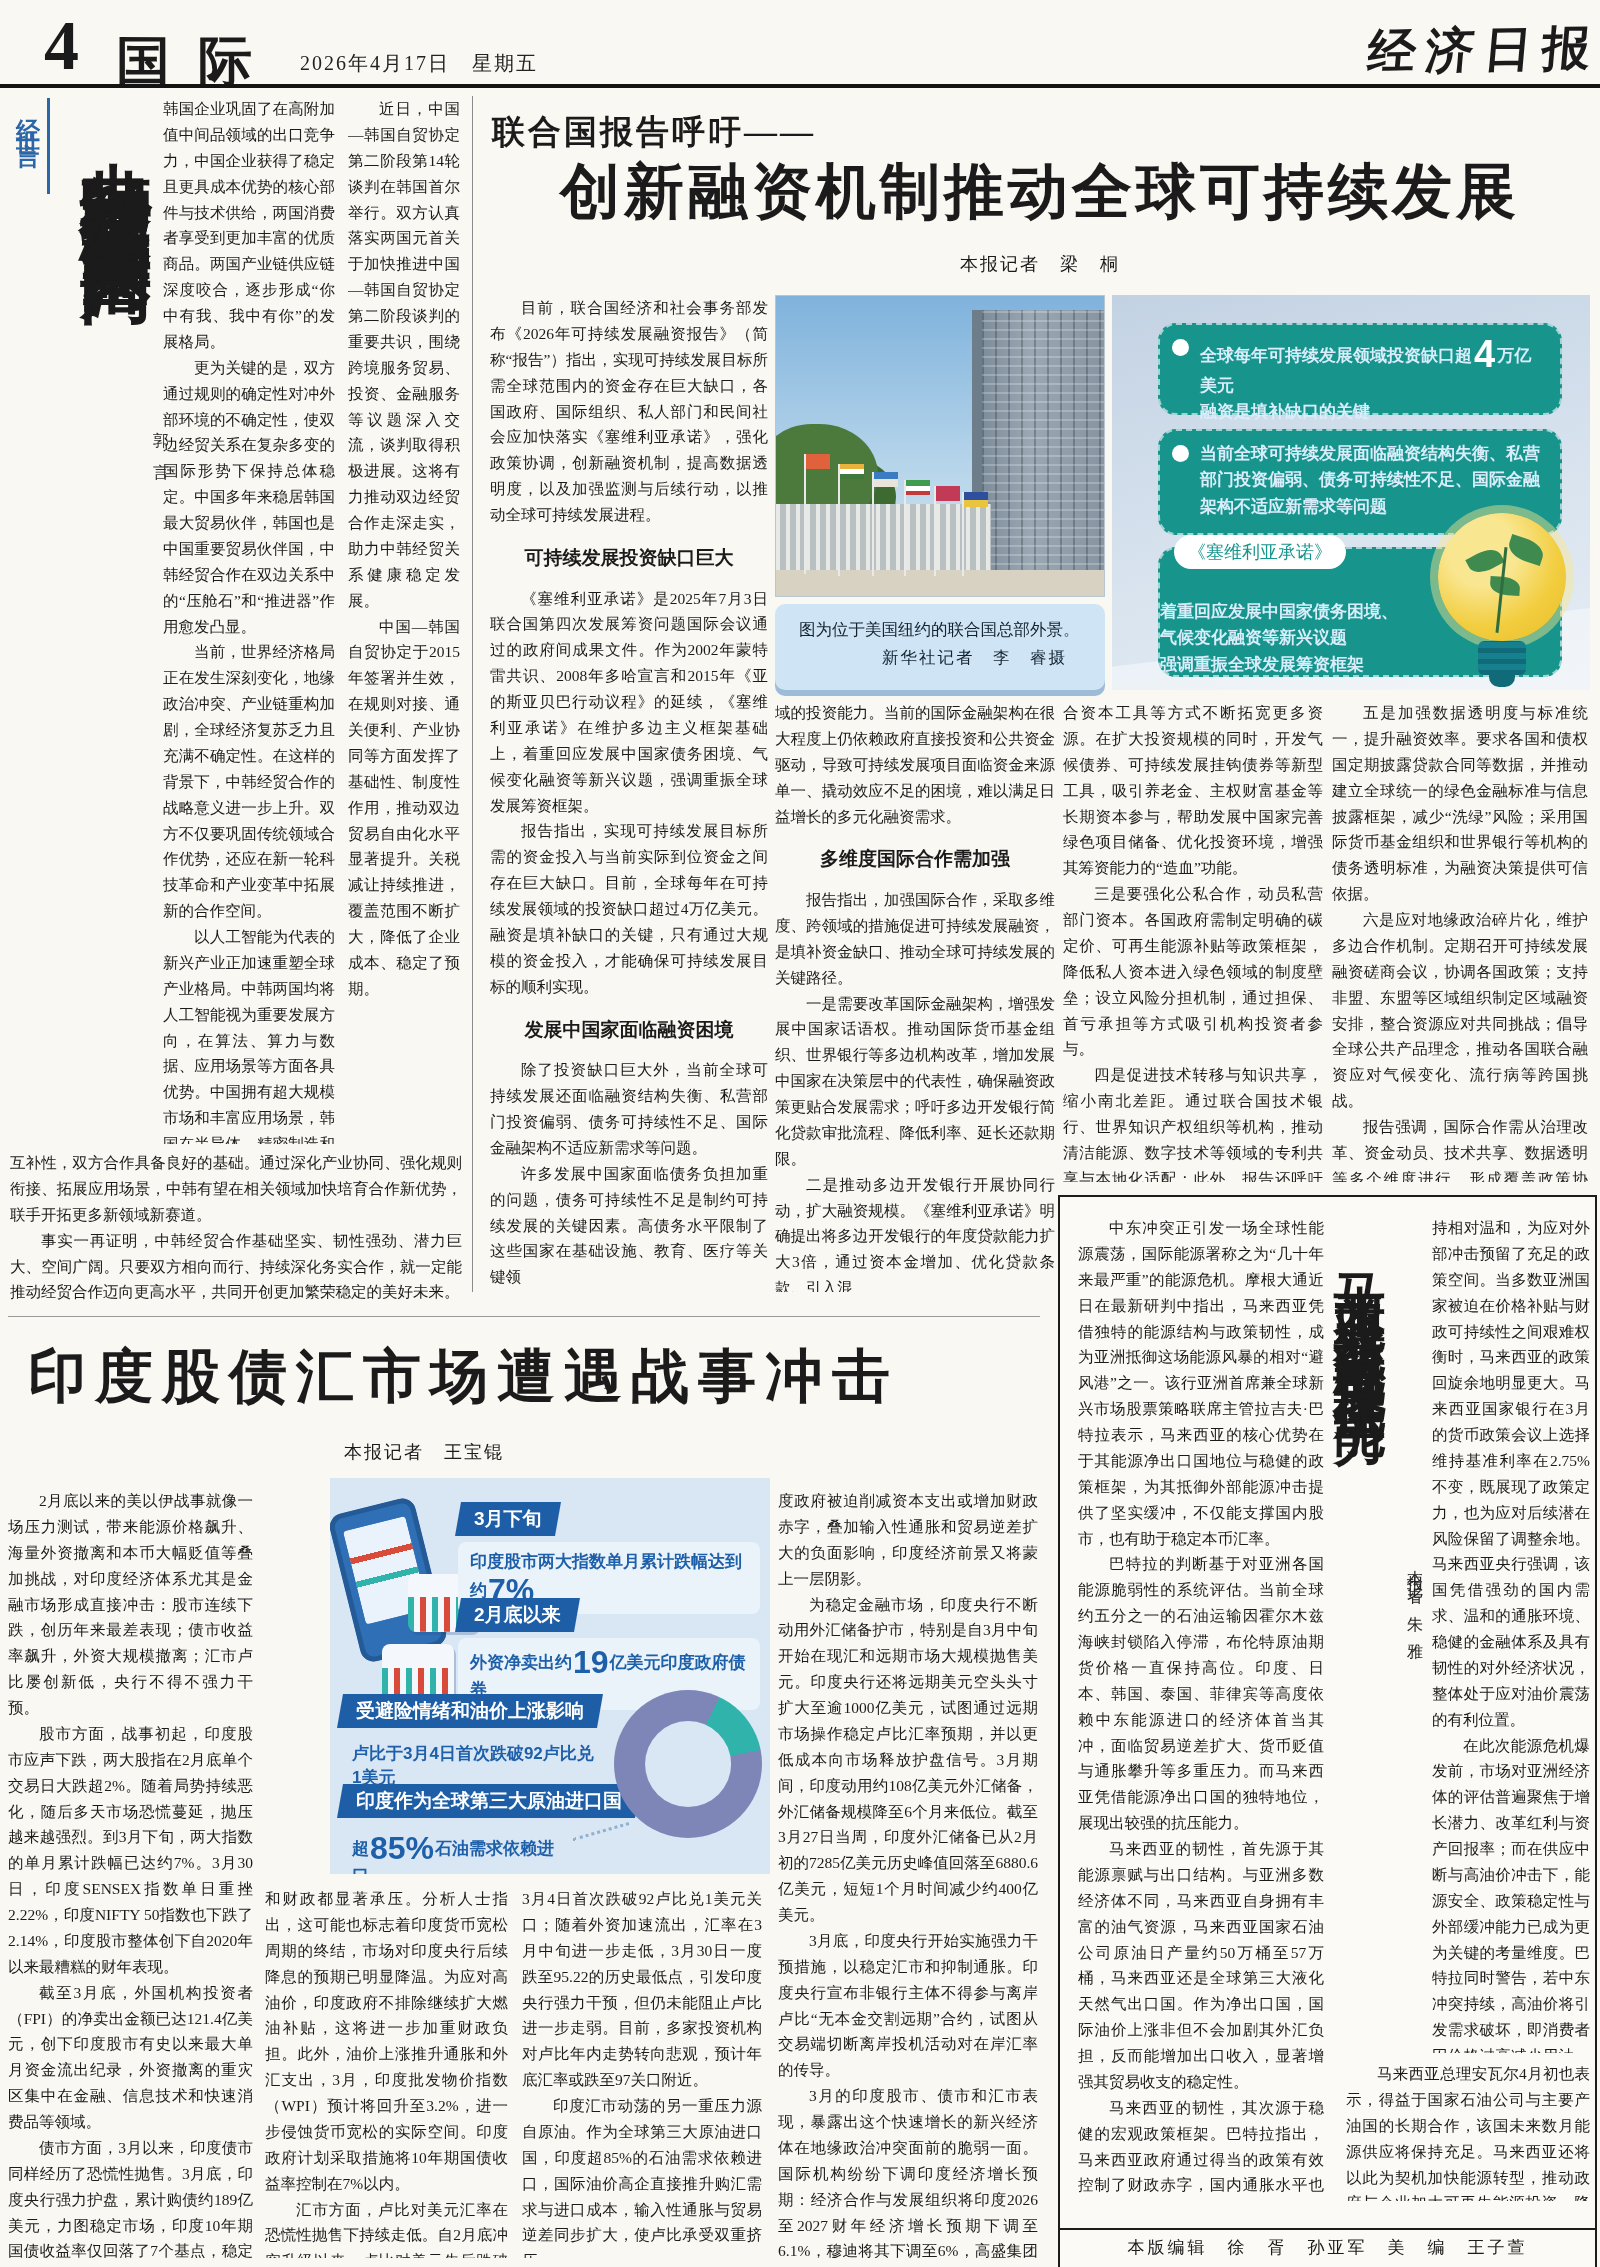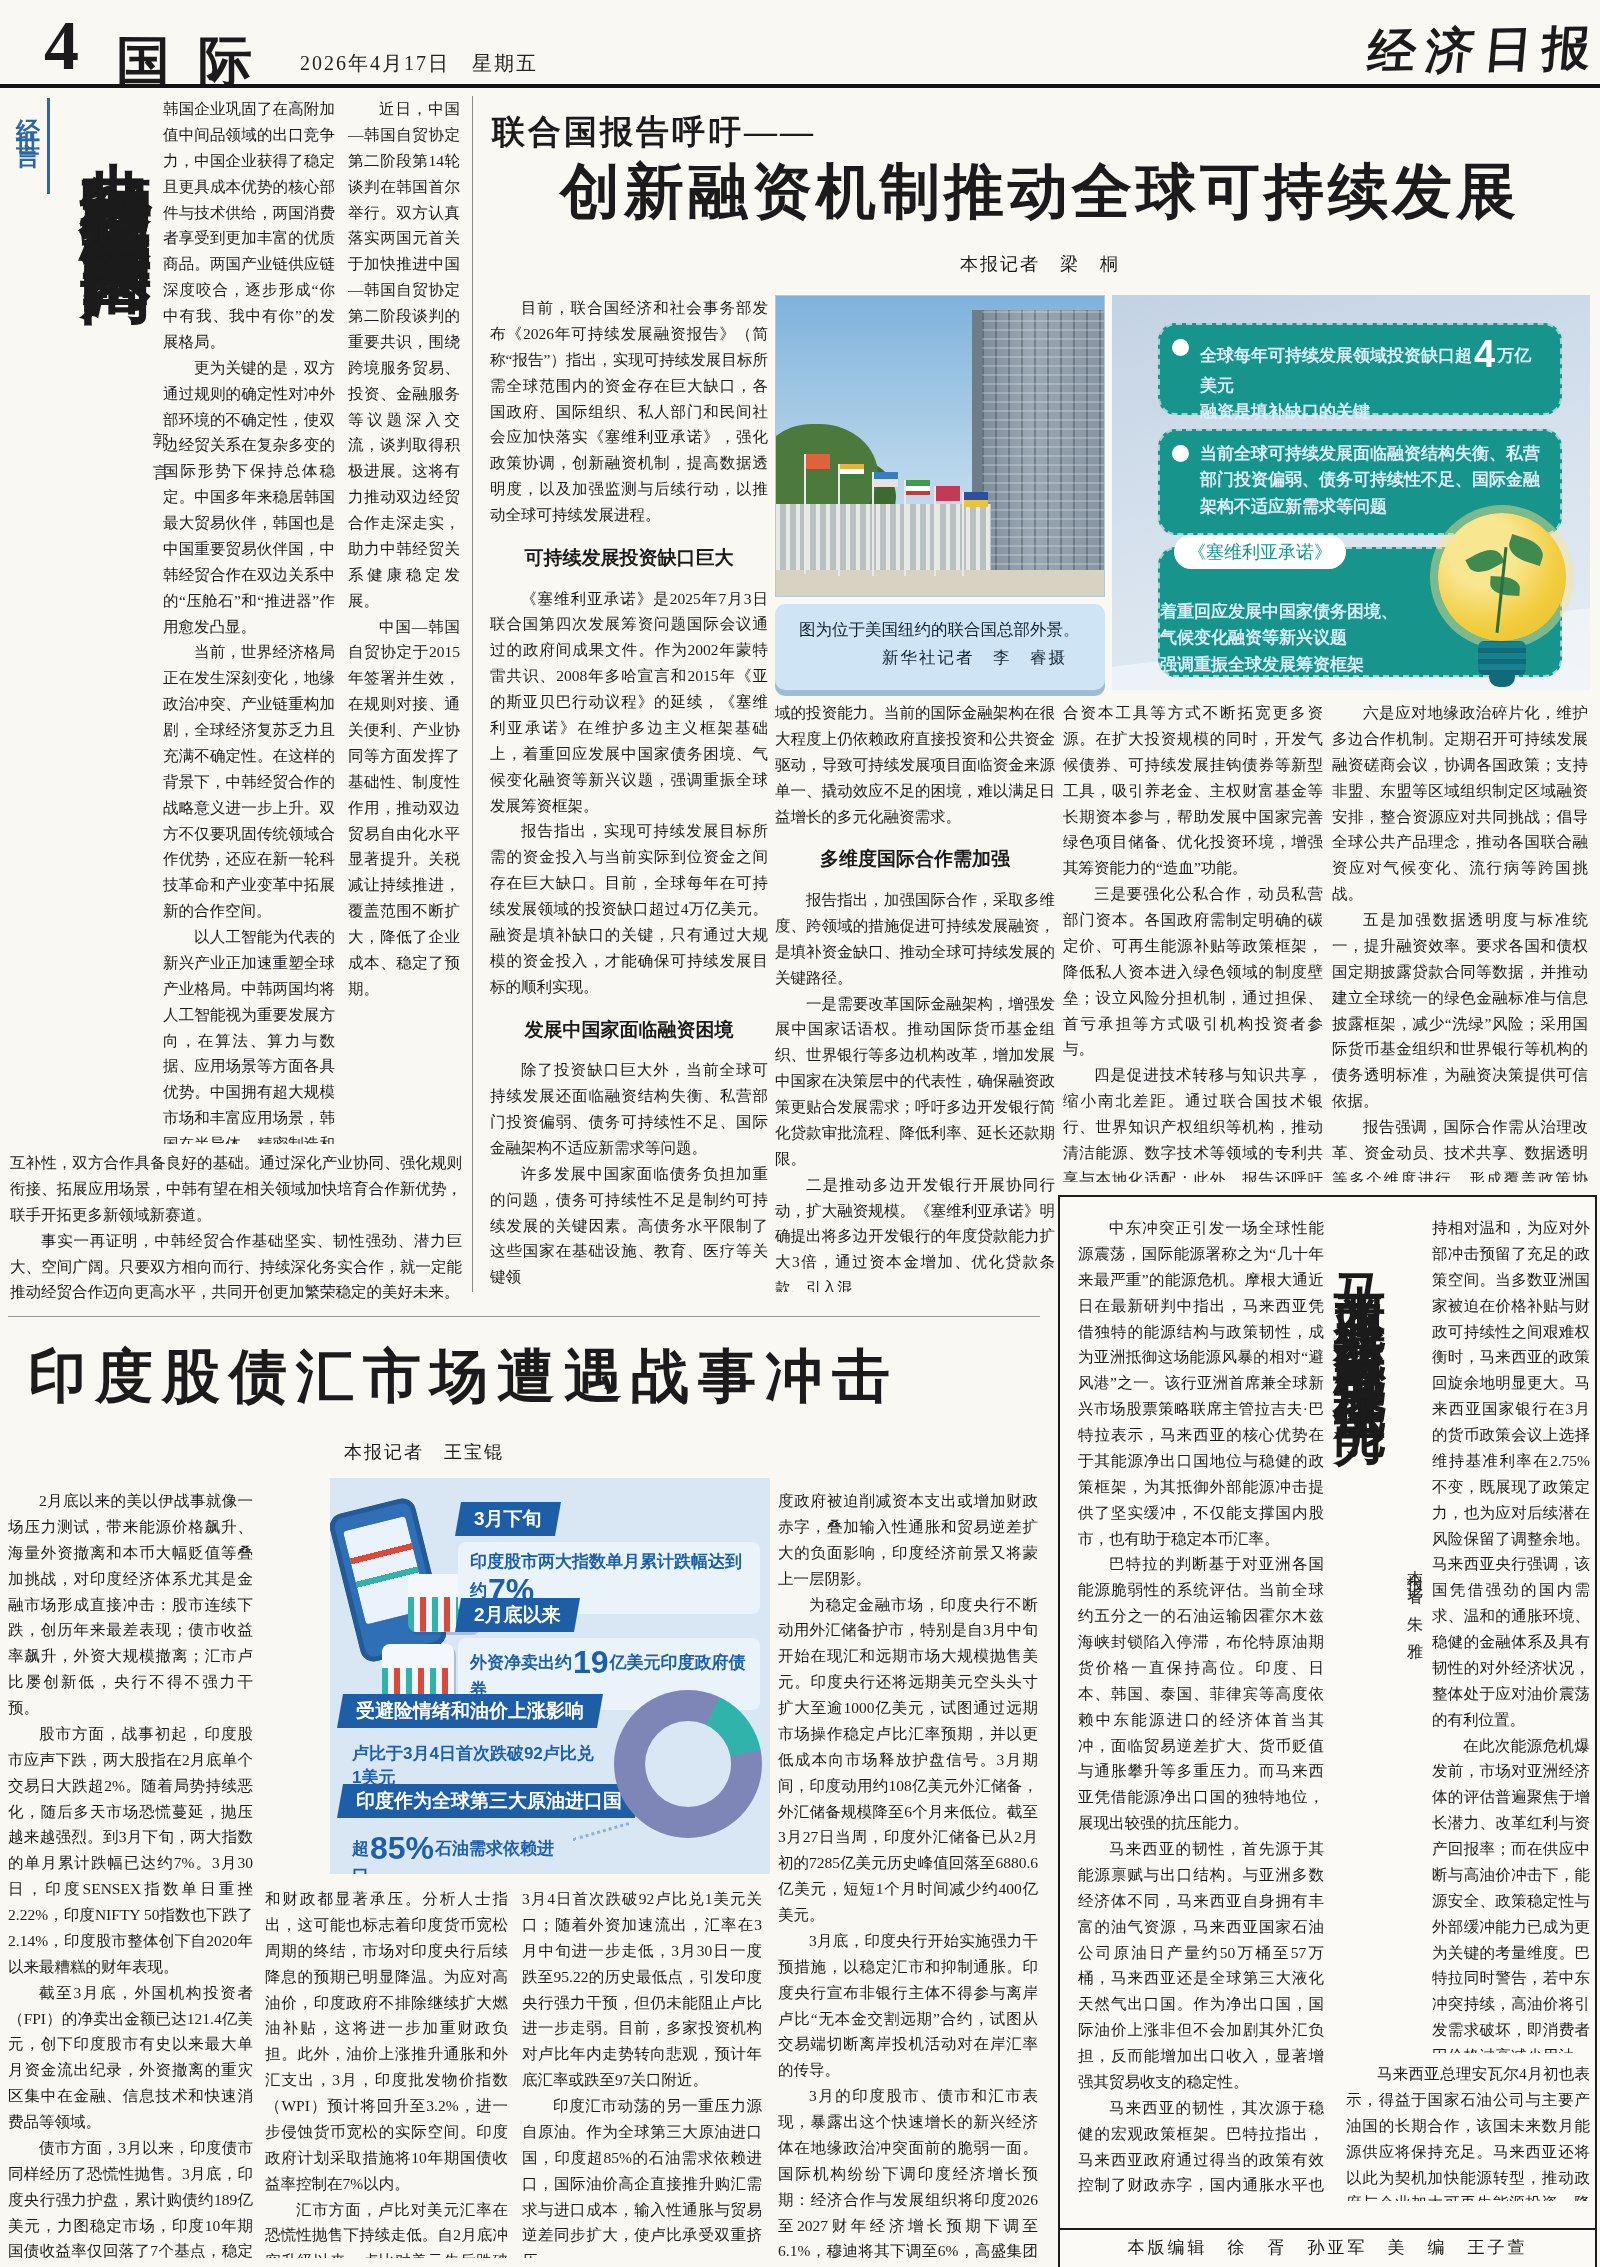--- a/index.html
+++ b/index.html
@@ -246,22 +246,22 @@
   <div class="abs col" style="left:1063px; top:700px; width:260px; height:482px;">
     <div class="flush">
         <p>合资本工具等方式不断拓宽更多资源。在扩大投资规模的同时，开发气候债券、可持续发展挂钩债券等新型工具，吸引养老金、主权财富基金等长期资本参与，帮助发展中国家完善绿色项目储备、优化投资环境，增强其筹资能力的“造血”功能。</p>
         <p>三是要强化公私合作，动员私营部门资本。各国政府需制定明确的碳定价、可再生能源补贴等政策框架，降低私人资本进入绿色领域的制度壁垒；设立风险分担机制，通过担保、首亏承担等方式吸引机构投资者参与。</p>
         <p>四是促进技术转移与知识共享，缩小南北差距。通过联合国技术银行、世界知识产权组织等机构，推动清洁能源、数字技术等领域的专利共享与本地化适配；此外，报告还呼吁弥合发展中国家数字鸿沟，为绿色金融、远程教育等提供支撑。</p>
       </div>
   </div>
 
   <div class="abs col" style="left:1332px; top:700px; width:256px; height:482px;">
     <div>
+        <p>五是加强数据透明度与标准统一，提升融资效率。要求各国和债权国定期披露贷款合同等数据，并推动建立全球统一的绿色金融标准与信息披露框架，减少“洗绿”风险；采用国际货币基金组织和世界银行等机构的债务透明标准，为融资决策提供可信依据。</p>
         <p>六是应对地缘政治碎片化，维护多边合作机制。定期召开可持续发展融资磋商会议，协调各国政策；支持非盟、东盟等区域组织制定区域融资安排，整合资源应对共同挑战；倡导全球公共产品理念，推动各国联合融资应对气候变化、流行病等跨国挑战。</p>
-        <p>五是加强数据透明度与标准统一，提升融资效率。要求各国和债权国定期披露贷款合同等数据，并推动建立全球统一的绿色金融标准与信息披露框架，减少“洗绿”风险；采用国际货币基金组织和世界银行等机构的债务透明标准，为融资决策提供可信依据。</p>
         <p>报告强调，国际合作需从治理改革、资金动员、技术共享、数据透明等多个维度进行，形成覆盖政策协调、资金支持、技术赋能、数据监测等全方位的合作网络。未来，全球需以多边主义为基础，构建包容、公平、高效的融资体系，方能加速实现可持续发展目标。</p>
       </div>
   </div>
 
   <div class="abs hrule" style="left:8px; top:1316px; width:1032px;"></div>
 
   <div class="abs in-headline" style="left:28px; top:1338px; width:792px;">印度股债汇市场遭遇战事冲击</div>
   <div class="abs byline" style="left:28px; top:1440px; width:792px;">本报记者　王宝锟</div>
 
   <div class="abs col" style="left:8px; top:1488px; width:245px; height:770px;">

